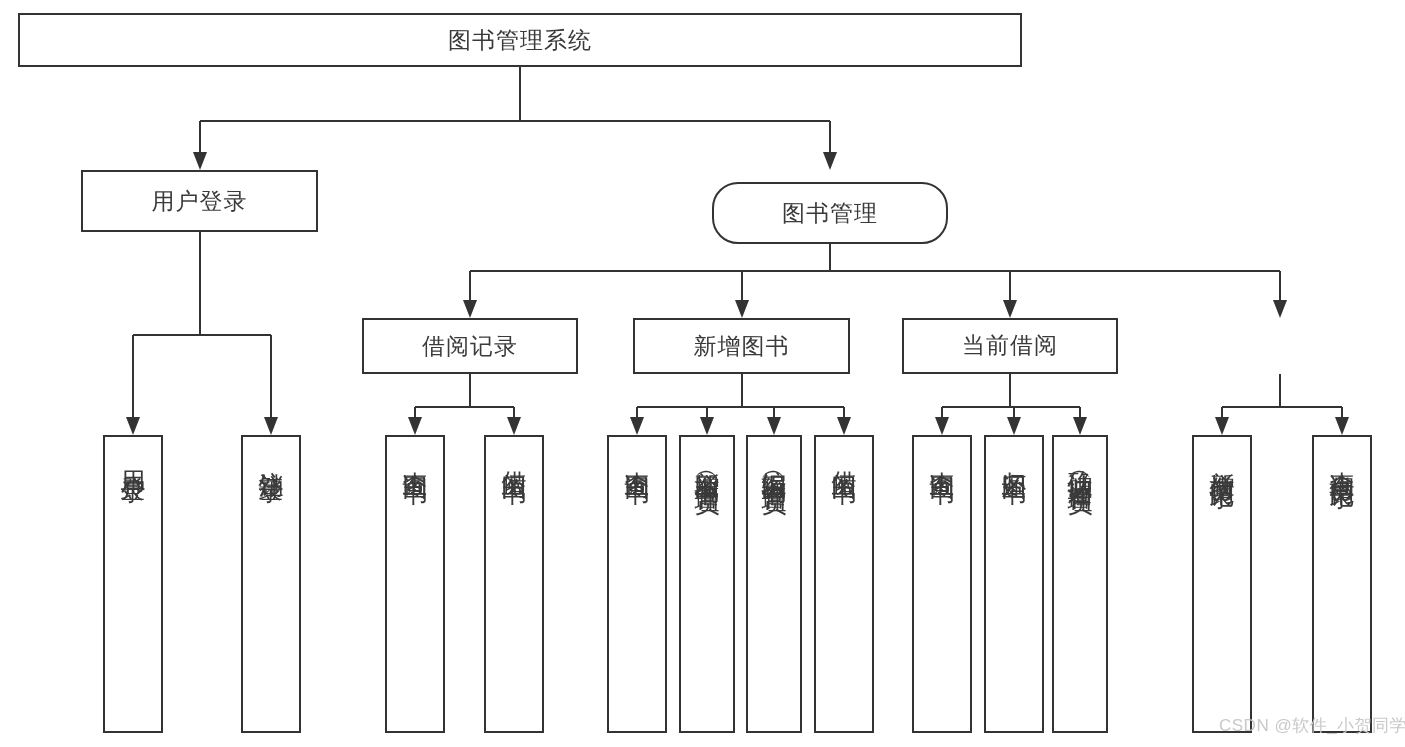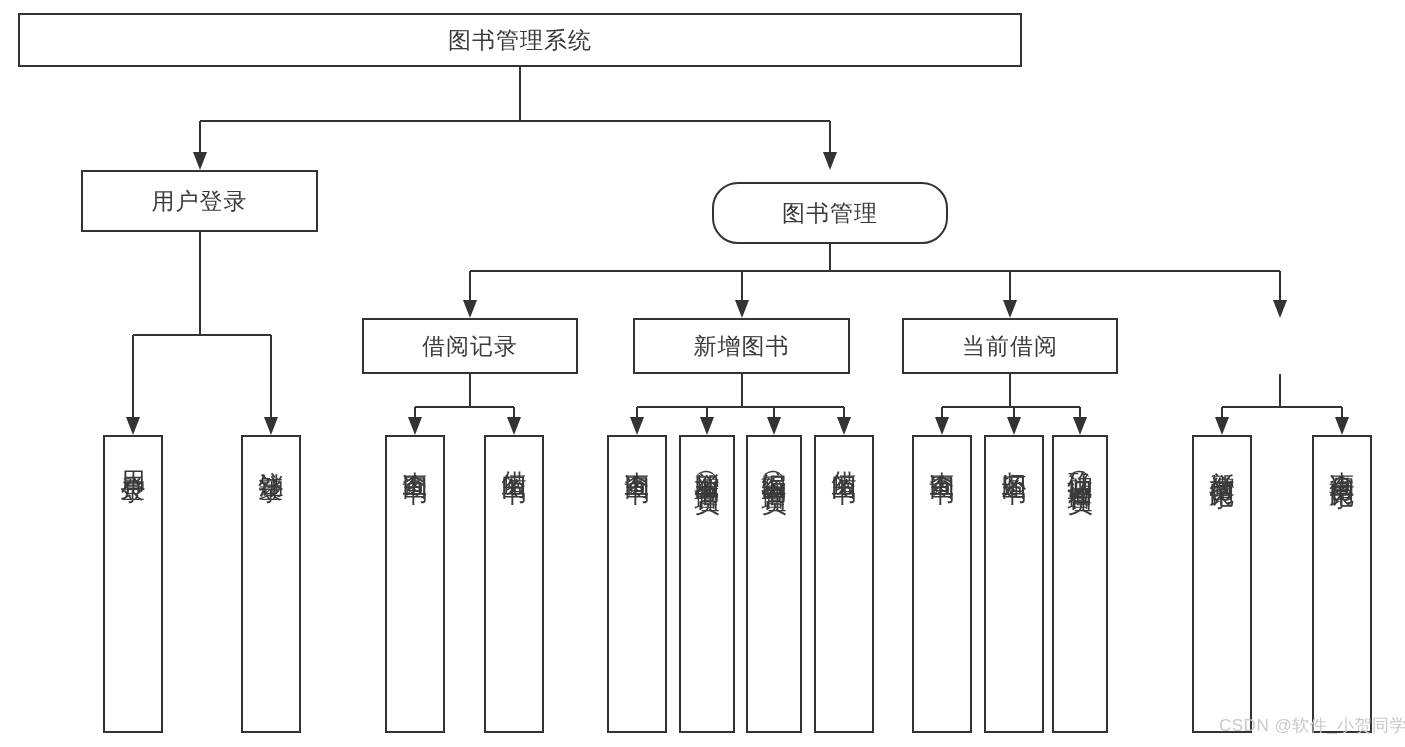--- a/index.html
+++ b/index.html
@@ -152,21 +152,21 @@
   <div class="node horiz" id="node-book-manage" style="left: 712px; top: 182px; width: 236px; height: 62px; border-radius: 26px;">
     <span class="label">图书管理</span>
   </div>
 
   <div class="node horiz" id="node-new-book-rec" style="left: 362px; top: 318px; width: 216px; height: 56px;">
     <span class="label">借阅记录</span>
   </div>
   <div class="node horiz" id="node-book-borrow" style="left: 633px; top: 318px; width: 217px; height: 56px;">
     <span class="label">新增图书</span>
   </div>
-  <div class="node horiz" id="node-current-borrow" style="left: 902px; top: 318px; width: 216px; height: 56px;">
+  <div class="node horiz" id="node-current-borrow" style="left: 902px; top: 318px; width: 216px; height: 56px; font-family: Liberation Serif, serif;">
     <span class="label">当前借阅</span>
   </div>
 
   <div class="node vert" id="node-leaf-0" style="left: 103px; top: 435px; width: 60px; height: 298px;">
     <span class="label">用户登录</span>
   </div>
   <div class="node vert" id="node-leaf-1" style="left: 241px; top: 435px; width: 60px; height: 298px;">
     <span class="label">注销登录</span>
   </div>
   <div class="node vert" id="node-leaf-2" style="left: 385px; top: 435px; width: 60px; height: 298px;">

